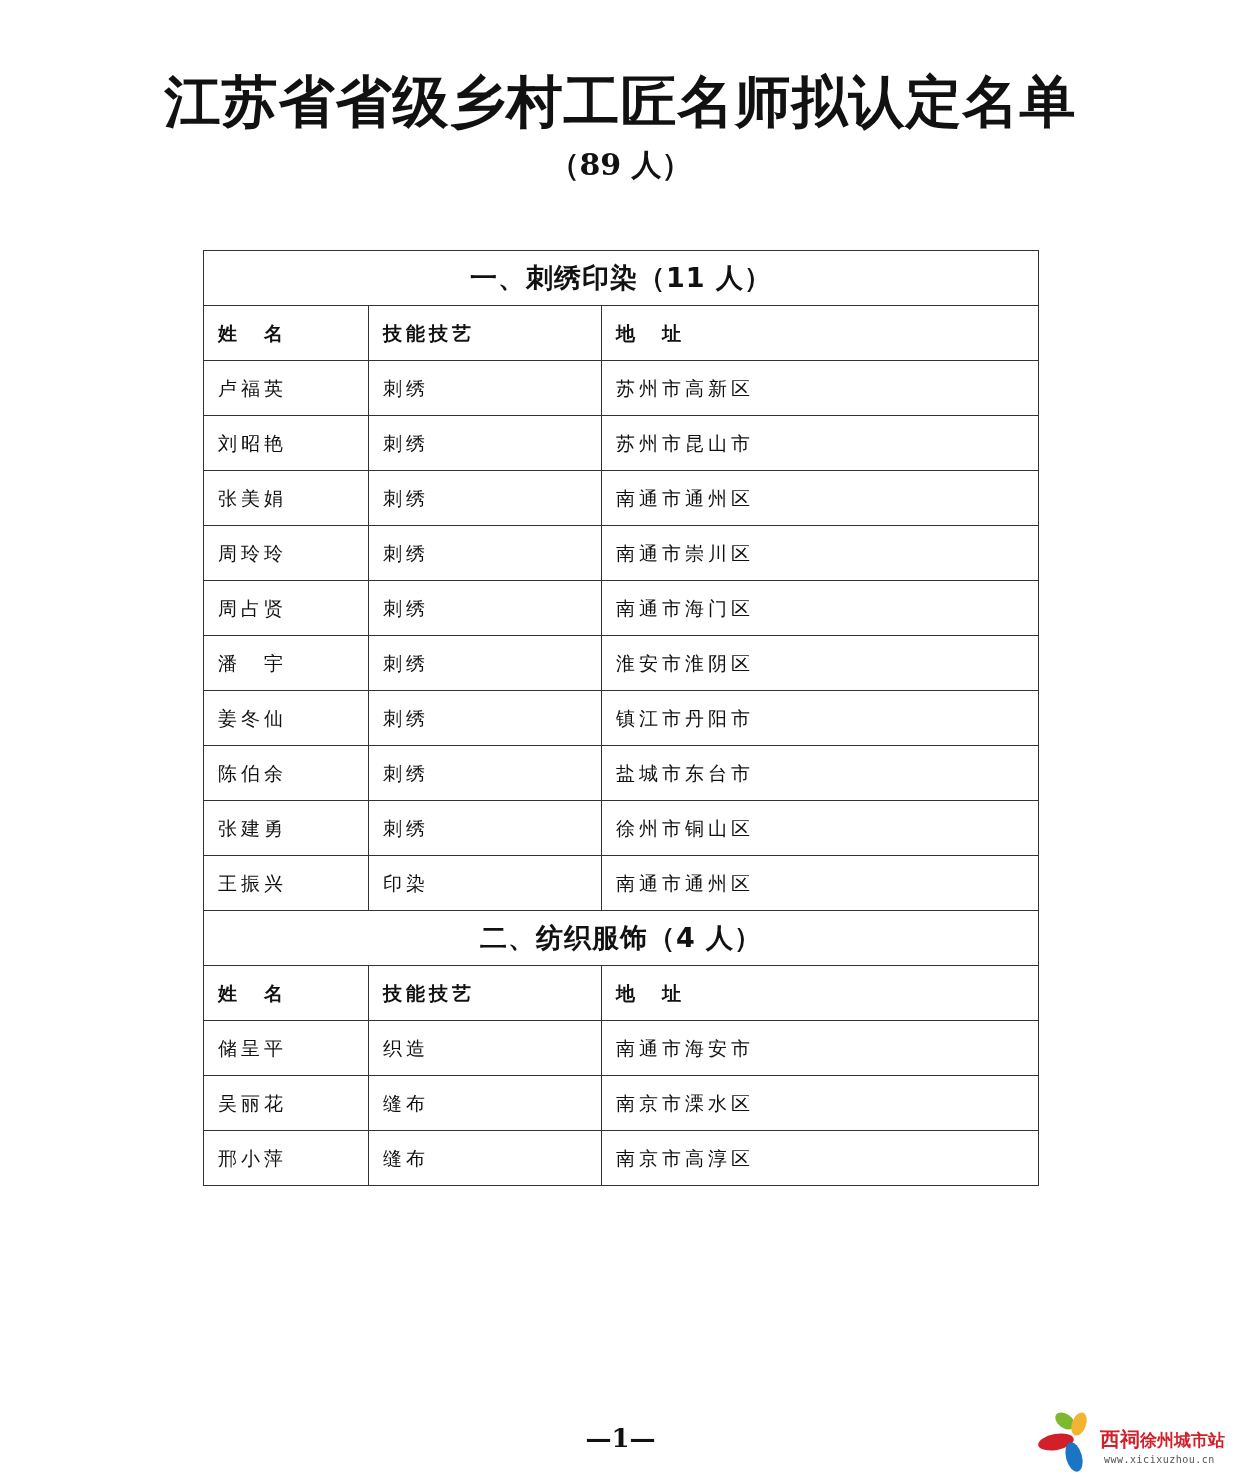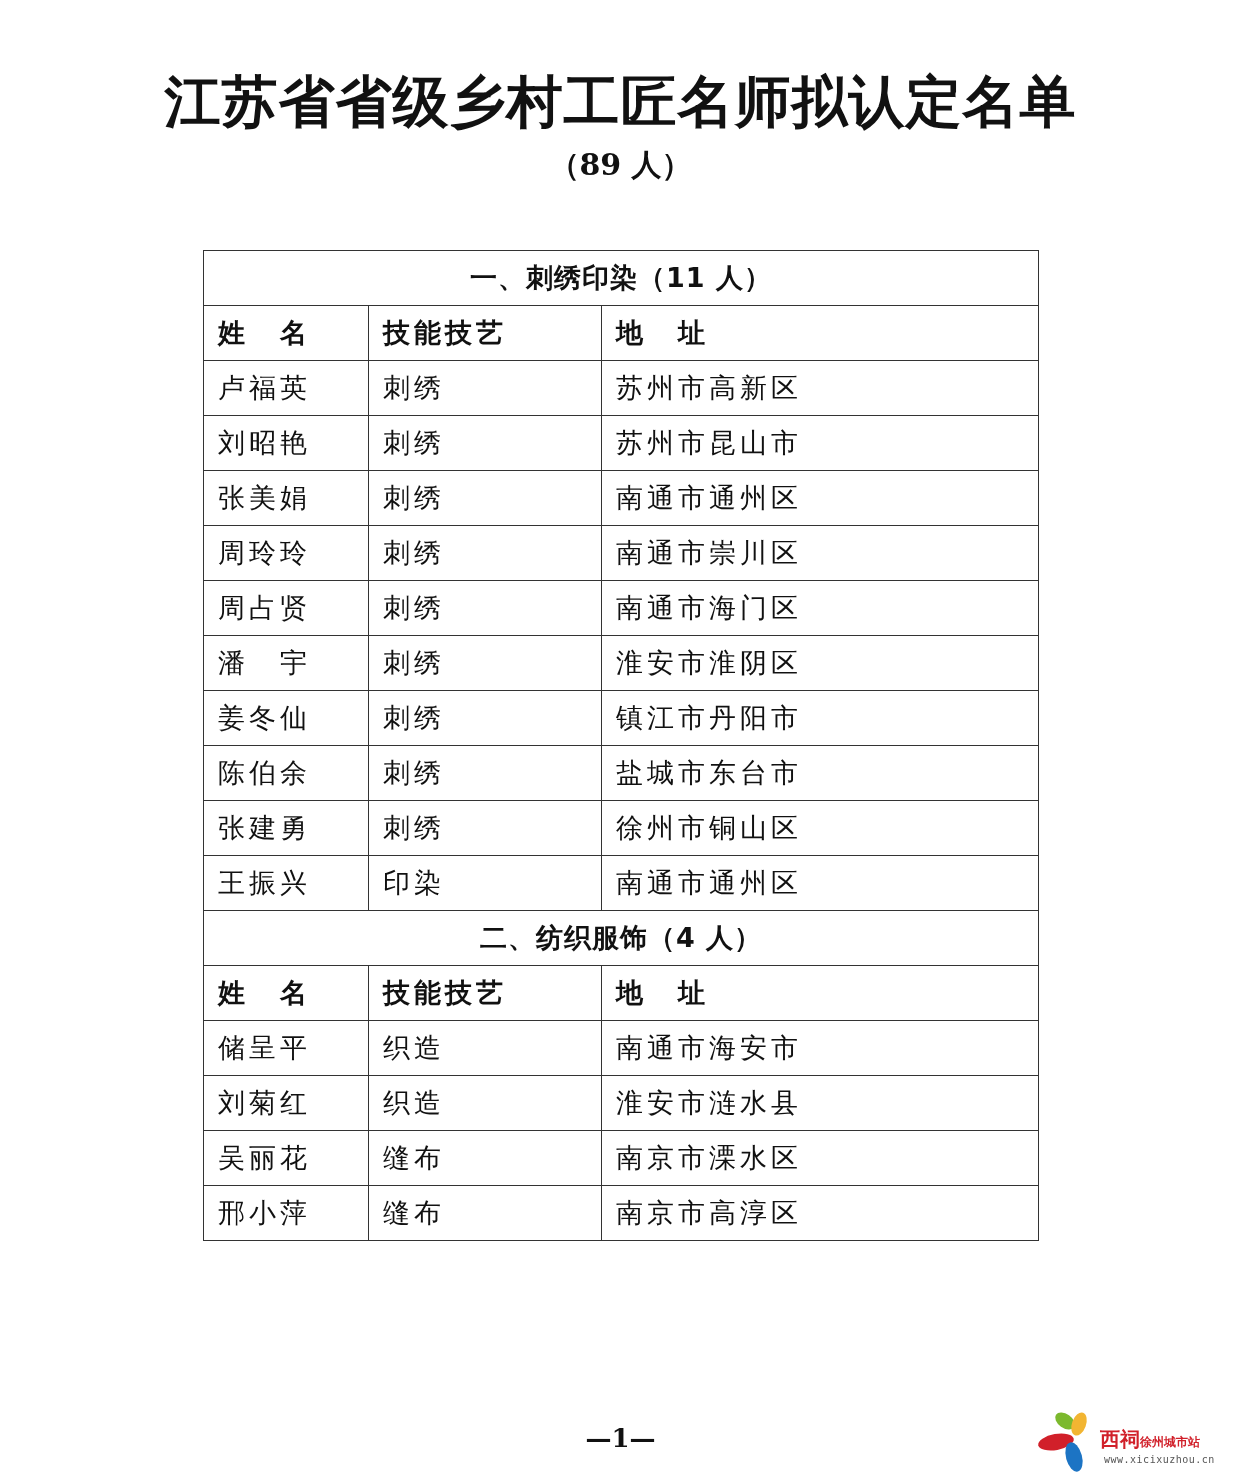--- a/index.html
+++ b/index.html
@@ -16,40 +16,40 @@
     .subtitle {
       position: absolute; top: 140px; left: 0; width: 1241px; text-align: center;
       font-size: 30px; font-weight: bold; line-height: 50px;
     }
     table.list {
       position: absolute; top: 250px; left: 203px; width: 835px;
       border-collapse: collapse; table-layout: fixed;
     }
     table.list td {
       border: 1.5px solid #333; height: 54px; padding: 0 0 0 14px;
-      font-size: 27px; line-height: 54px; letter-spacing: 4px; white-space: nowrap;
+      font-size: 19px; line-height: 54px; letter-spacing: 4px; white-space: nowrap;
       font-family: "DejaVu Sans", "Liberation Sans", sans-serif; font-weight: normal;
     }
     table.list td.sec {
       text-align: center; padding: 0; font-weight: bold; letter-spacing: 1px;
       font-size: 27px;
     }
     table.list tr.hdr td { font-weight: bold; }
     col.c1 { width: 165px; } col.c2 { width: 233px; } col.c3 { width: 437px; }
     .pageno {
       position: absolute; top: 1418px; left: 0; width: 1241px; text-align: center;
       font-size: 26px; font-weight: bold; line-height: 40px;
     }
     .wm { position: absolute; left: 1038px; top: 1410px; width: 200px; height: 64px; }
     .wm .petal { position: absolute; border-radius: 50% 50% 50% 50%; }
     .wm .brand {
       position: absolute; left: 62px; top: 16px; font-family: "DejaVu Sans", sans-serif;
       color: #d1202a; font-weight: bold; font-size: 20px; white-space: nowrap;
     }
-    .wm .brand small { font-size: 12px; }
+    .wm .brand small { font-size: 17px; }
     .wm .url {
       position: absolute; left: 66px; top: 44px; font-family: "DejaVu Sans Mono", monospace;
       color: #555; font-size: 10px; letter-spacing: 0.5px; white-space: nowrap;
     }
   </style>
 </head>
 <body>
 
 <div class="title">江苏省省级乡村工匠名师拟认定名单</div>
 <div class="subtitle">（89 人）</div>
@@ -126,25 +126,20 @@
         <td>姓　名</td>
         <td>技能技艺</td>
         <td>地　址</td>
       </tr>
       <tr>
         <td>储呈平</td>
         <td>织造</td>
         <td>南通市海安市</td>
       </tr>
       <tr>
-        <td>刘菊红</td>
-        <td>织造</td>
-        <td>淮安市涟水县</td>
-      </tr>
-      <tr>
         <td>吴丽花</td>
         <td>缝布</td>
         <td>南京市溧水区</td>
       </tr>
       <tr>
         <td>邢小萍</td>
         <td>缝布</td>
         <td>南京市高淳区</td>
       </tr>
     </tbody>

